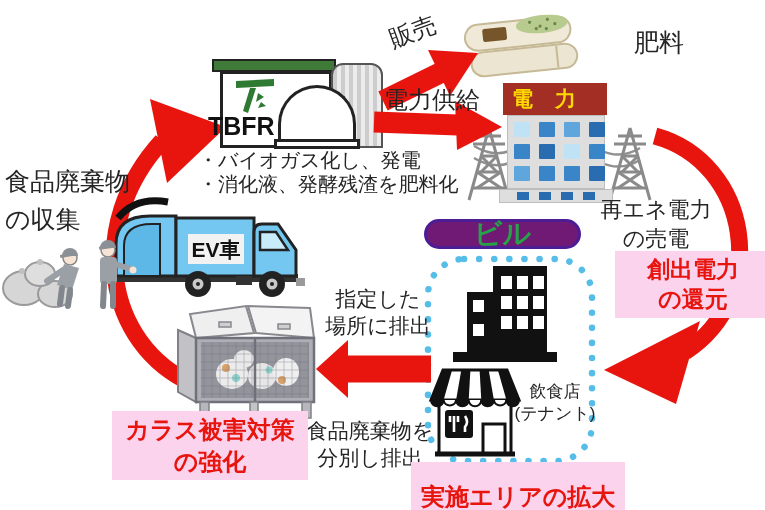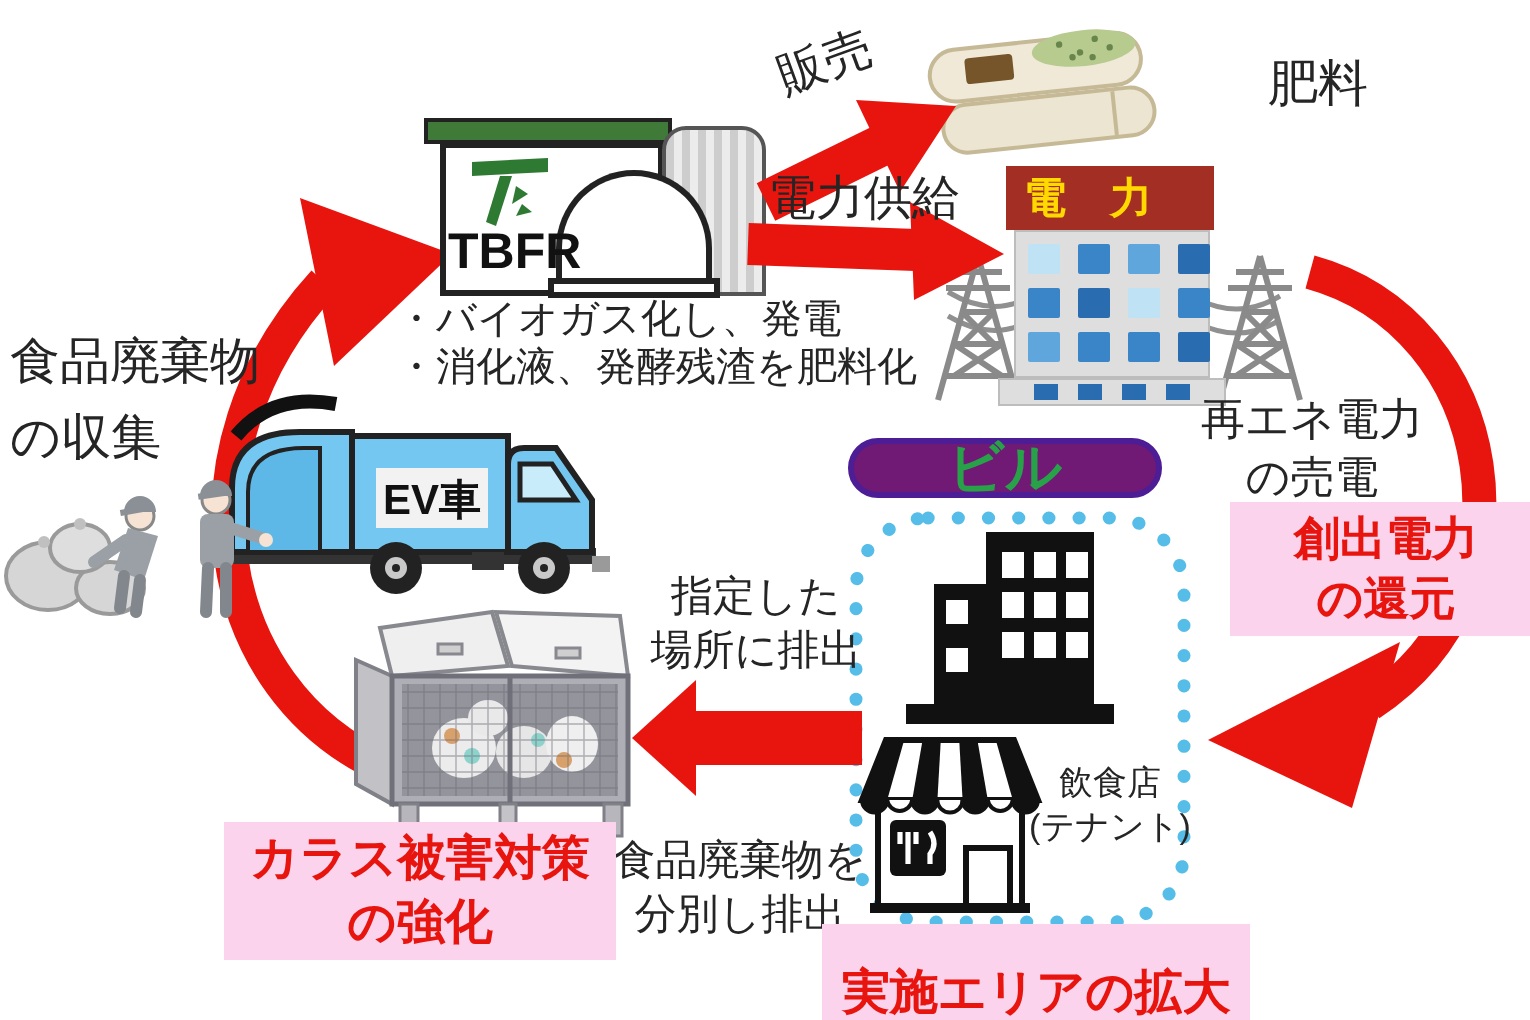--- a/index.html
+++ b/index.html
@@ -14,21 +14,21 @@
            white-space:pre-line;z-index:4;line-height:1.32;}
   
   #arc-layer{position:absolute;left:0;top:0;z-index:1;}
   #block-arrow-layer{position:absolute;left:0;top:0;z-index:3;}
   .icon{position:absolute;z-index:2;}
   
   #facility-roof{left:212px;top:59px;width:124px;height:13px;background:#3f7a39;
                  border:2px solid #222;box-sizing:border-box;z-index:2;}
   #facility-body{left:220px;top:71px;width:112px;height:77px;background:#fff;
                  border:3px solid #222;box-sizing:border-box;z-index:2;}
-  #facility-name{left:224px;top:112px;font-size:25px;font-weight:bold;color:#111;z-index:3;}
+  #facility-name{left:208px;top:112px;font-size:25px;font-weight:bold;color:#111;z-index:3;}
   #silo{left:331px;top:63px;width:52px;height:85px;border:2.5px solid #555;box-sizing:border-box;
         border-radius:12px 12px 0 0;z-index:2;
         background:repeating-linear-gradient(90deg,#cdcdcd 0 4px,#ececec 4px 8px);}
   #dome{left:278px;top:85px;width:78px;height:57px;background:#fff;border:3px solid #222;
         border-bottom:none;border-radius:39px 39px 0 0;box-sizing:border-box;z-index:2;}
   #dome-base{left:274px;top:139px;width:86px;height:10px;background:#fff;border:3px solid #222;
              box-sizing:border-box;z-index:2;}
   
   #power-sign{left:503px;top:83px;width:104px;height:32px;background:#a32e24;color:#ffd900;
               font-size:21px;font-weight:bold;display:flex;align-items:center;justify-content:center;

